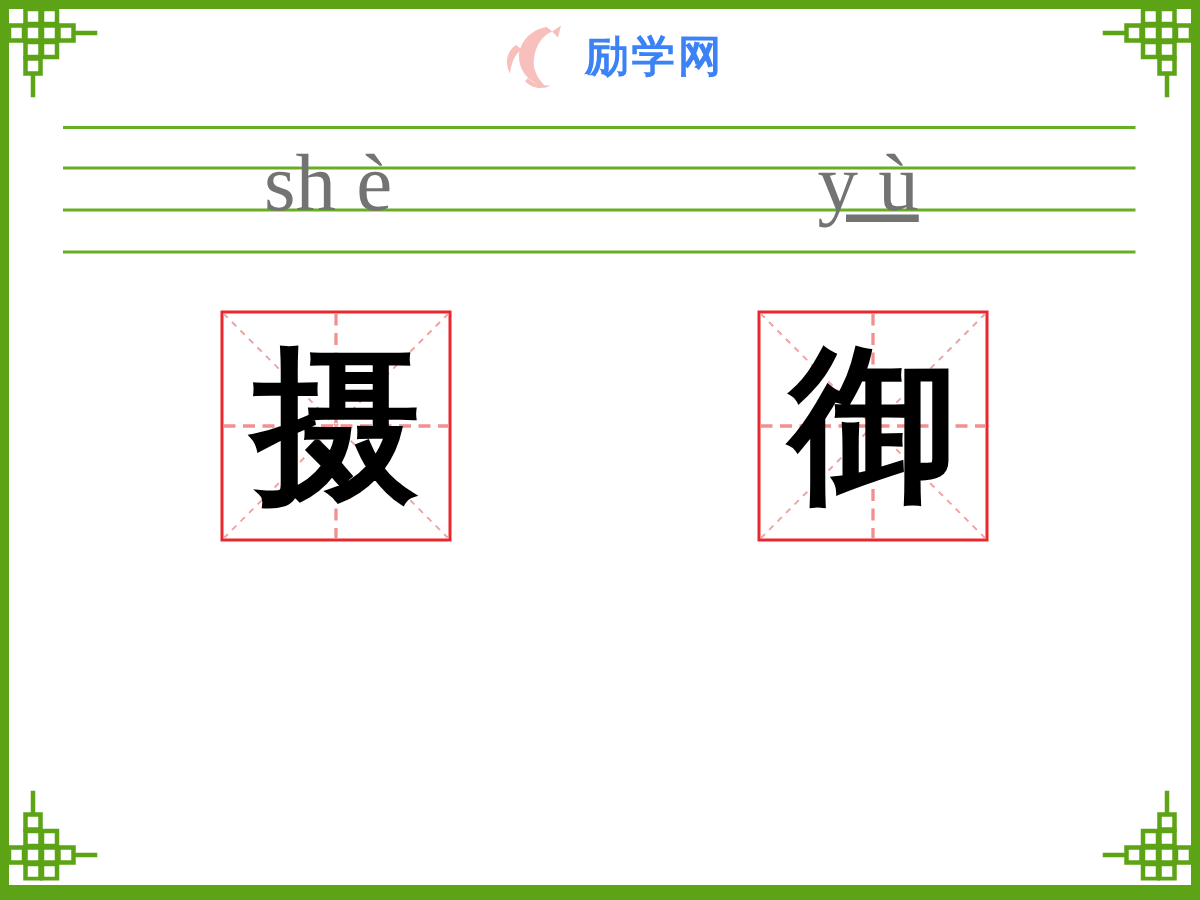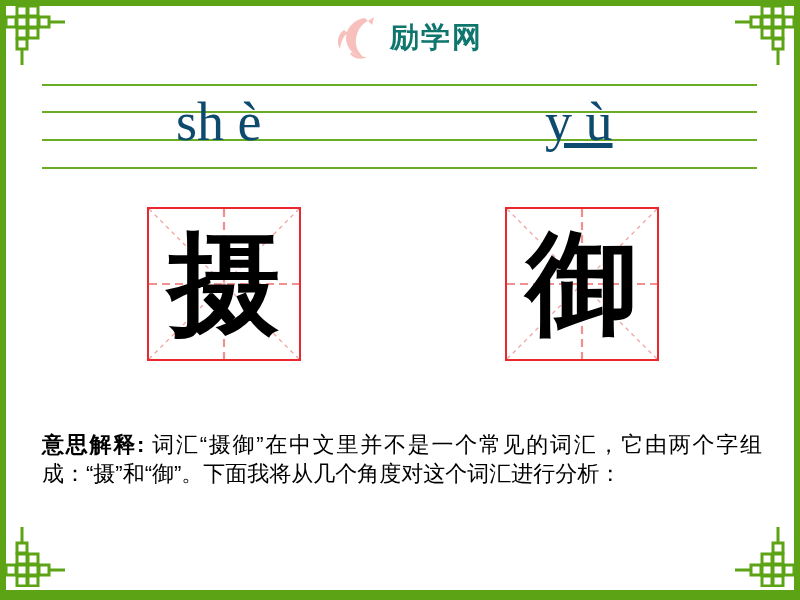--- a/index.html
+++ b/index.html
@@ -14,27 +14,27 @@
   .frame-right{position:absolute;right:0;top:0;width:6px;height:600px;background:#5ca315;}
   .frame-bottom{position:absolute;left:0;bottom:0;width:800px;height:10px;background:#5ca315;}
   
   .fret{position:absolute;width:60px;height:60px;}
   .fret-tl{left:5px;top:5px;}
   .fret-tr{right:5px;top:5px;transform:scaleX(-1);}
   .fret-bl{left:5px;bottom:13px;transform:scaleY(-1);}
   .fret-br{right:5px;bottom:13px;transform:scale(-1,-1);}
   
   .logo{position:absolute;left:334px;top:16px;display:flex;align-items:center;}
-  .logo-text{font-size:29px;font-weight:bold;color:#0f766e;letter-spacing:2px;margin-left:4px;}
+  .logo-text{font-size:29px;font-weight:bold;color:#3b82f6;letter-spacing:2px;margin-left:4px;}
   
   .pline{position:absolute;left:42px;width:715px;height:2px;background:#69ad25;}
   .pl1{top:84px;} .pl2{top:111px;} .pl3{top:139px;} .pl4{top:167px;}
   .pinyin{
     position:absolute;top:95px;font-family:"Liberation Serif","DejaVu Serif",serif;
-    font-size:54px;line-height:1;color:#0c4a6e;white-space:pre;
+    font-size:54px;line-height:1;color:#737373;white-space:pre;
   }
   .pinyin-1{left:176px;} .pinyin-2{left:545px;text-decoration:underline;}
   
   .charbox{position:absolute;top:207px;width:150px;height:150px;border:2px solid #e8282d;background:#fff;}
   .charbox-1{left:147px;} .charbox-2{left:505px;}
   .charbox svg{position:absolute;left:0;top:0;}
   .hanzi{
     position:absolute;left:0;top:0;width:150px;height:150px;line-height:150px;
     text-align:center;font-size:112px;font-weight:900;color:#000;
     font-family:"Liberation Sans",sans-serif;
@@ -121,15 +121,14 @@
   <div class="charbox charbox-2">
     <svg width="150" height="150" viewBox="0 0 150 150">
       <line x1="0" y1="0" x2="150" y2="150" stroke="#f0a2a2" stroke-width="1.3" stroke-dasharray="4 4"></line>
       <line x1="150" y1="0" x2="0" y2="150" stroke="#f0a2a2" stroke-width="1.3" stroke-dasharray="4 4"></line>
       <line x1="75" y1="0" x2="75" y2="150" stroke="#f29090" stroke-width="2.2" stroke-dasharray="8 5"></line>
       <line x1="0" y1="75" x2="150" y2="75" stroke="#f29090" stroke-width="2.2" stroke-dasharray="8 5"></line>
     </svg>
     <div class="hanzi">御</div>
   </div>
 
-  <p class="explain"><span class="explain-label">意思解释:</span><span> 词汇“摄御”在中文里并不是一个常见的词汇，它由两个字组成：“摄”和“御”。下面我将从几个角度对这个词汇进行分析：</span></p>
 
 </div>
 
 </body></html>

